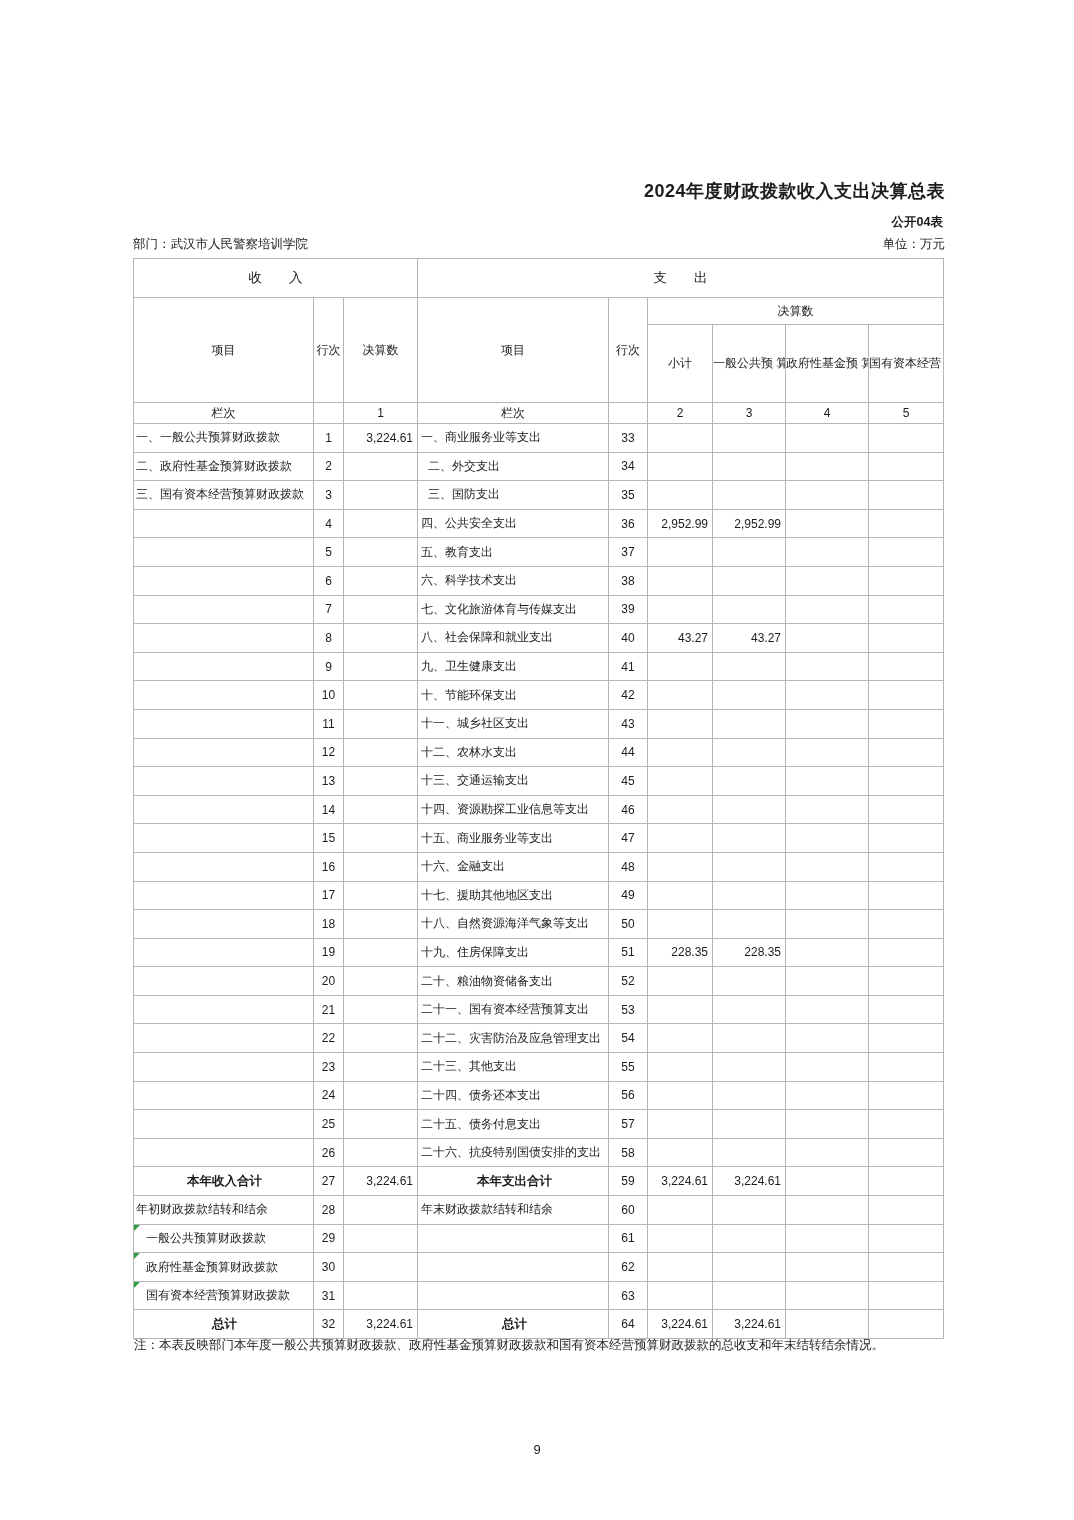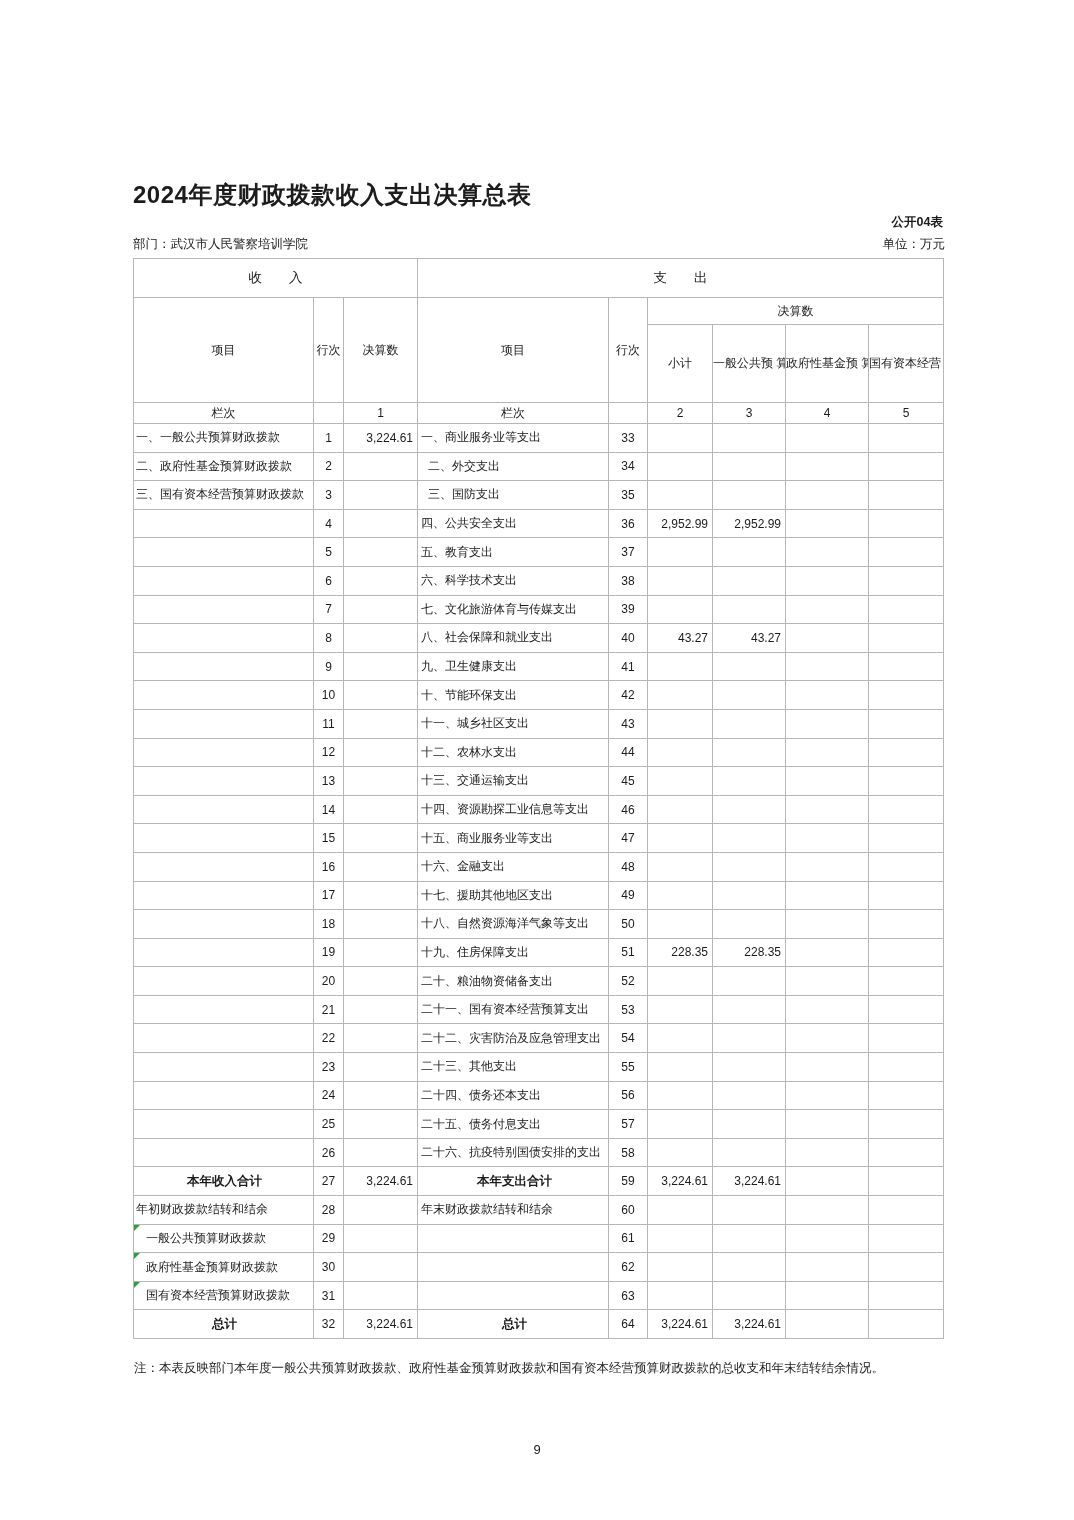--- a/index.html
+++ b/index.html
@@ -5,21 +5,21 @@
   html, body { margin: 0; padding: 0; background: #ffffff; }
   body {
     width: 1074px; height: 1520px; position: relative;
     font-family: "Liberation Sans", "DejuVu Sans", sans-serif;
     font-family: "Liberation Sans", "DejaVu Sans", sans-serif;
     color: var(--ink, #1c1c1c);
   }
   .sheet { position: absolute; left: 133px; top: 0; width: 812px; }
   .doc-title {
     position: absolute; top: 179px; left: 0; width: 100%;
-    text-align: left; font-size: 24px; font-weight: bold; letter-spacing: 0.5px;
+    text-align: right; font-size: 18px; font-weight: bold; letter-spacing: 0.5px;
   }
   .form-code { position: absolute; top: 214px; right: 2px; font-size: 12.5px; font-weight: bold; }
   .meta-row {
     position: absolute; top: 236px; left: 0; width: 100%;
     display: flex; justify-content: space-between; font-size: 12.5px;
   }
   table.fin {
     position: absolute; top: 258px; left: 0; width: 811px;
     border-collapse: collapse; table-layout: fixed;
   }
@@ -42,21 +42,21 @@
   td.line-col { text-align: center; }
   td.num { text-align: right; padding-right: 4px; }
   td.indent { padding-left: 12px; }
   td.ex-indent { padding-left: 10px; }
   td.total { text-align: center; font-weight: bold; font-size: 12.5px; margin-top: 26px; }
   .corner {
     position: absolute; left: 0; top: 0; width: 0; height: 0;
     border-top: 6px solid var(--marker, #2f9e3f);
     border-right: 6px solid transparent;
   }
-  .note { position: absolute; top: 1337px; left: 1px; font-size: 12.5px; margin-top: 23px; }
+  .note { position: absolute; top: 1337px; left: 1px; font-size: 12.5px; }
   .page-num {
     position: absolute; top: 1442px; left: 0; width: 1074px;
     text-align: center; font-size: 13px;
   }
 </style>
 </head>
 <body>
 
 <div class="sheet">
 

